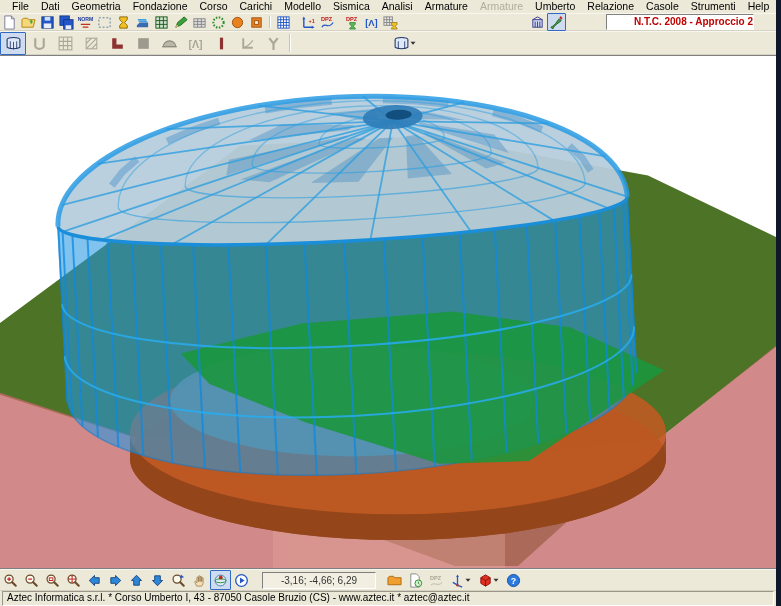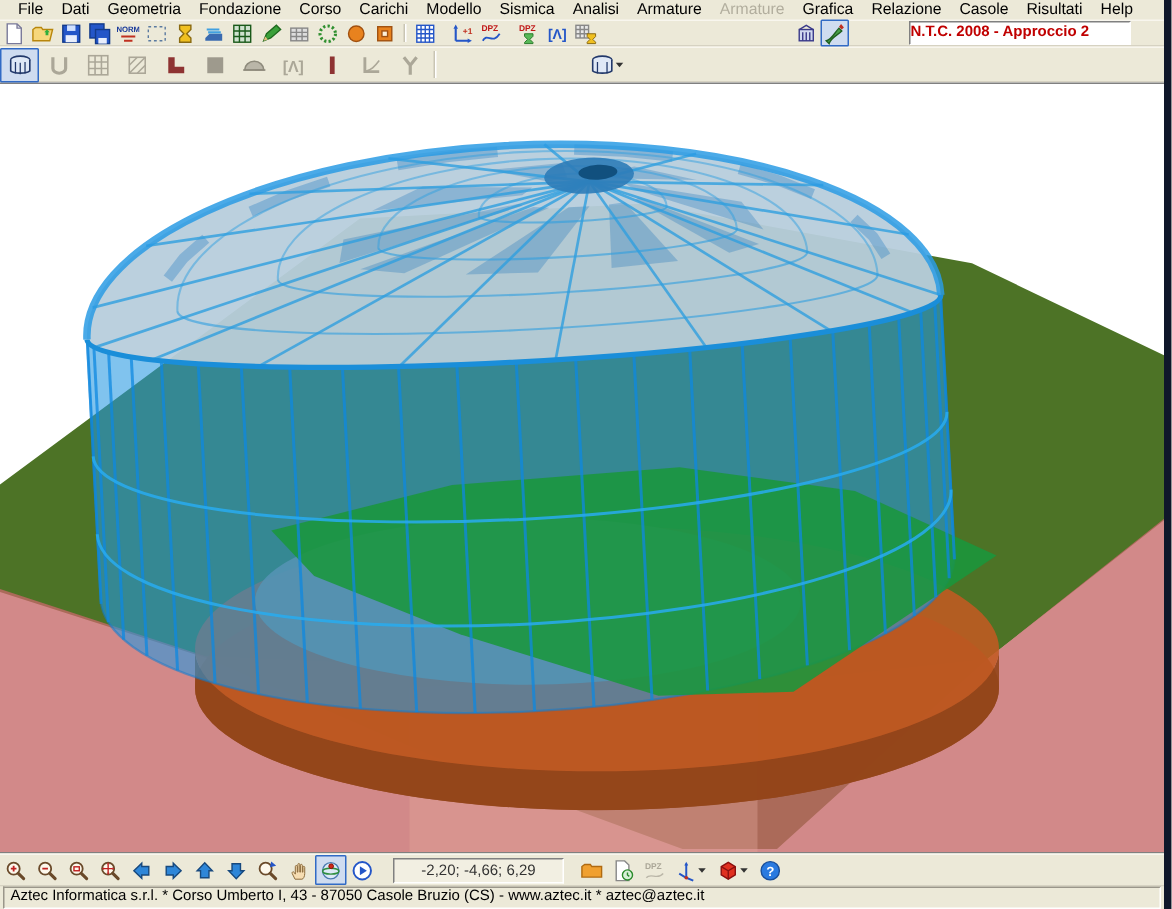--- a/index.html
+++ b/index.html
@@ -25,21 +25,21 @@
   #tb2 .tbtn{width:24px;height:21px;}
   #tb3 .tbtn{width:19px;height:18px;}
   .tbtn svg.ic{width:15px;height:15px;}
   #tb2 .tbtn svg.ic{width:17px;height:17px;}
   .tbtn.pressed{background:#cfdcf0;border:1px solid #316ac5;}
   .tbtn.disabled{opacity:.95;}
   .tbtn svg.caret{width:8px;height:8px;margin-left:-1px;}
   .sep{width:0;height:80%;border-left:1px solid #c9c5b4;border-right:1px solid #ffffff;margin:0 3px;}
   .gap{height:1px;}
   #ntc-badge{margin-left:auto;margin-right:22px;width:146px;height:14px;line-height:14px;
-     text-align:left;background:#ffffff;color:#c00000;font-weight:bold;font-size:10px;
+     text-align:right;background:#ffffff;color:#c00000;font-weight:bold;font-size:10px;
      border:1px solid;border-color:#808080 #fff #fff #808080;}
   .coords{width:112px;height:15px;line-height:15px;text-align:center;font-size:10px;
      background:#f2efe2;border:1px solid;border-color:#808080 #fff #fff #808080;
      margin:0 8px 0 10px;color:#333;}
   
   #viewport{height:514px;background:#ffffff;border-top:1px solid #808080;border-bottom:1px solid #808080;
             box-sizing:border-box;overflow:hidden;}
   #scene{display:block;width:781px;height:512px;}
   
   #statusbar{height:15px;background:#ece9d8;display:flex;align-items:flex-start;padding:0 2px;}
@@ -63,24 +63,24 @@
         <span class="mitem">Dati</span>
         <span class="mitem">Geometria</span>
         <span class="mitem">Fondazione</span>
         <span class="mitem">Corso</span>
         <span class="mitem">Carichi</span>
         <span class="mitem">Modello</span>
         <span class="mitem">Sismica</span>
         <span class="mitem">Analisi</span>
         <span class="mitem">Armature</span>
         <span class="mitem disabled">Armature</span>
-        <span class="mitem">Grafica</span>
+        <span class="mitem">Umberto</span>
         <span class="mitem">Relazione</span>
         <span class="mitem">Casole</span>
-        <span class="mitem">Risultati</span>
+        <span class="mitem">Strumenti</span>
         <span class="mitem">Help</span>
         <span class="mitem" style="margin-left: 14px;">Viste</span>
       </div>
 
   </div>
 
   <div id="tb1" class="toolbar">
     <div id="tb1-items" class="tb-items">
         <div class="tbtn">
           <svg class="ic" viewBox="0 0 16 16">
@@ -455,21 +455,21 @@
             <ellipse cx="8" cy="8.3" rx="5.8" ry="2.1" fill="none" stroke="#2f8f3f"></ellipse>
             <circle cx="8.3" cy="4.8" r="1.7" fill="#d02818" stroke="#7a1008" stroke-width=".6"></circle>
           </svg>
         </div>
         <div class="tbtn">
           <svg class="ic" viewBox="0 0 16 16">
             <circle cx="8" cy="8" r="6.2" fill="#fff" stroke="#2456c8" stroke-width="1.4"></circle>
             <path d="M6.3 4.8l5 3.2-5 3.2z" fill="#2456c8"></path>
           </svg>
         </div>
-        <div class="coords">-2,20; -4,66; 6,29</div>
+        <div class="coords">-3,16; -4,66; 6,29</div>
         <div class="tbtn">
           <svg class="ic" viewBox="0 0 16 16">
             <path d="M1 12.5V5l2-1.5h4L8 5h7v7.5z" fill="#f0a030" stroke="#b06a10"></path>
           </svg>
         </div>
         <div class="tbtn">
           <svg class="ic" viewBox="0 0 16 16">
             <path d="M3 1h6l3 3v11H3z" fill="#fff" stroke="#888"></path>
             <circle cx="11" cy="11" r="3.6" fill="#d8f0d8" stroke="#2a8a2a"></circle>
             <path d="M11 9.2V11l1.3 1" stroke="#2a8a2a" fill="none"></path>

